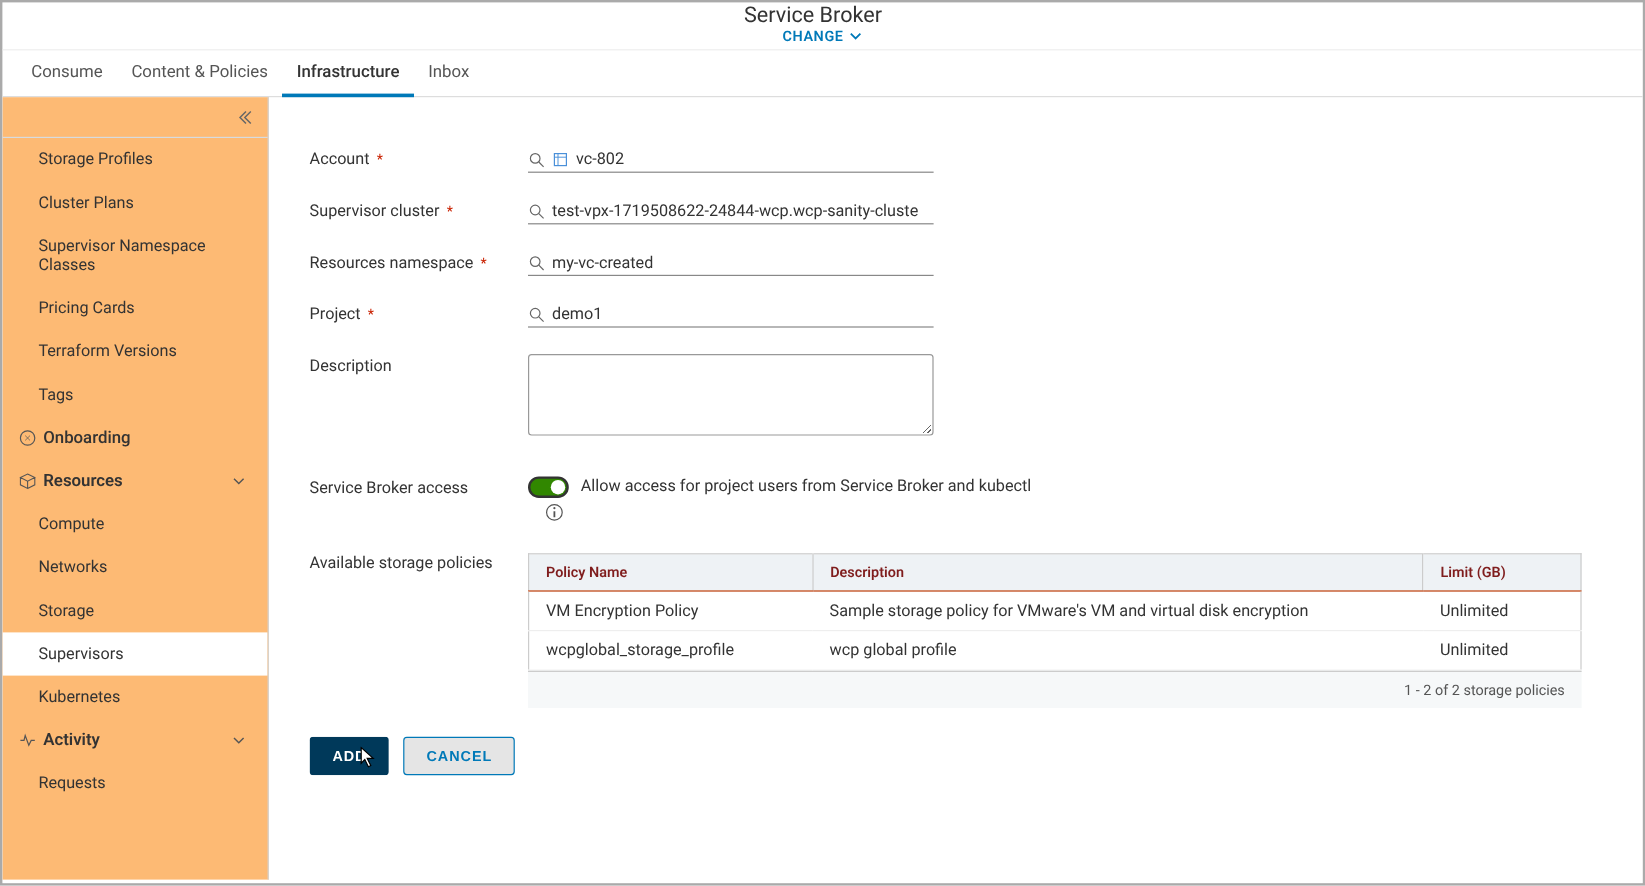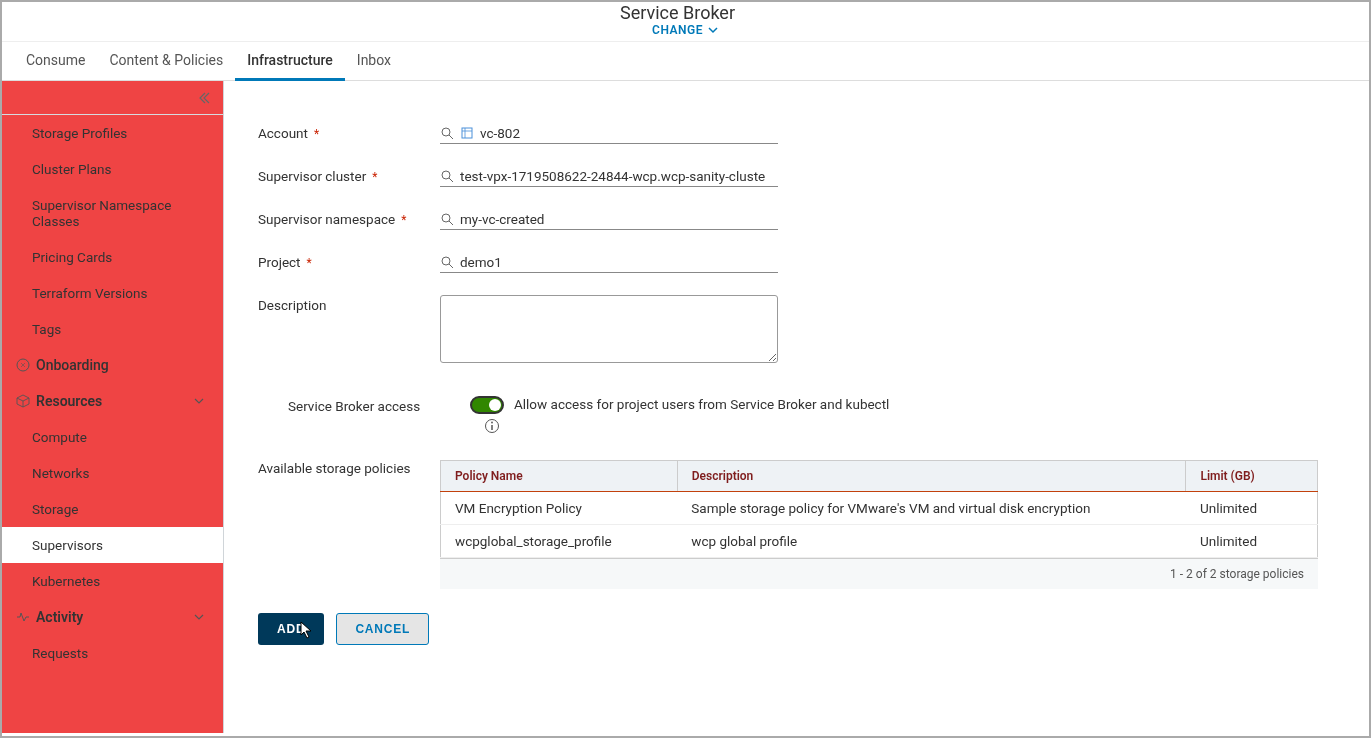--- a/index.html
+++ b/index.html
@@ -6,40 +6,40 @@
 body { font-family: -apple-system, BlinkMacSystemFont, "Segoe UI", Roboto, Arial, sans-serif; font-size: 14px; color: #333; background: #fff; border: 2px solid #aaa; width: 1371px; height: 738px; overflow: hidden; }
 .top-header { height: 40px; display: flex; align-items: center; padding: 0 20px; border-bottom: 1px solid #eee; flex-direction: column; }
 .app-title { font-size: 18px; color: #333; font-weight: 400; margin-right: 16px; }
 .change-link { color: #0079b8; font-size: 12px; font-weight: 600; letter-spacing: 0.5px; cursor: pointer; display: inline-flex; align-items: center; }
 .change-link svg { margin-left: 4px; }
 .tabs { display: flex; padding: 0 12px; border-bottom: 1px solid #ddd; }
 .tab { padding: 10px 12px 12px; color: #555; cursor: pointer; position: relative; }
 .tab.active { color: #333; font-weight: 500; }
 .tab.active::after { content: ""; position: absolute; left: 0; right: 0; bottom: -1px; height: 3px; background: #0079b8; }
 .content { display: flex; height: calc(100% - 40px - 42px); }
-.sidebar { width: 222px; background: #ef4444; border-right: 1px solid #d0d5d9; position: relative; display: flex; flex-direction: column; }
+.sidebar { width: 222px; background: #fdba74; border-right: 1px solid #d0d5d9; position: relative; display: flex; flex-direction: column; }
 .sidebar-collapse { height: 34px; display: flex; justify-content: flex-end; align-items: center; padding-right: 12px; border-bottom: 1px solid #d7dbdf; }
 .sidebar-collapse .icon { color: #666; cursor: pointer; }
 .sidebar-scroll { overflow-y: auto; flex: 1; }
 .nav-item { padding: 10px 18px 10px 30px; color: #333; cursor: pointer; font-size: 13.5px; }
 .nav-item.active { background: #fff; }
 .nav-section { padding: 10px 18px 10px 14px; color: #333; font-size: 14px; font-weight: 500; display: flex; align-items: center; justify-content: space-between; cursor: pointer; }
 .nav-section .left { display: flex; align-items: center; }
 .nav-section svg.sect-icon { margin-right: 6px; color: #555; }
 .nav-section svg.chevron { color: #555; }
 .main { flex: 1; padding: 42px 34px 20px 34px; overflow-y: auto; position: relative; }
 .form-row { display: flex; margin-bottom: 22px; align-items: flex-start; }
 .form-label { width: 182px; font-size: 13.5px; color: #333; padding-top: 2px; display: flex; align-items: baseline; }
 .req { color: #c92100; margin-left: 6px; font-size: 12px; }
 .form-field { width: 338px; position: relative; }
 .search-field { border-bottom: 1px solid #888; display: flex; align-items: center; padding: 2px 0; }
 .search-field svg { color: #666; margin-right: 6px; flex-shrink: 0; }
 .search-field .val { font-size: 13.5px; color: #333; white-space: nowrap; overflow: hidden; text-overflow: ellipsis; }
 .textarea { width: 100%; height: 68px; border: 1px solid #999; border-radius: 3px; resize: vertical; padding: 6px; font-family: inherit; font-size: 13px; }
-.toggle-row { display: flex; margin-bottom: 26px; margin-top: 30px; margin-left: 30px; }
+.toggle-row { display: flex; margin-bottom: 26px; margin-top: 30px; }
 .toggle-ctrl { display: flex; align-items: flex-start; }
 .toggle { width: 34px; height: 18px; border-radius: 10px; background: #318700; border: 2px solid #333; position: relative; cursor: pointer; margin-right: 10px; flex-shrink: 0; }
 .toggle::after { content: ""; width: 12px; height: 12px; background: #fff; border-radius: 50%; position: absolute; right: 1px; top: 1px; }
 .toggle-text { font-size: 13.5px; color: #333; max-width: 400px; }
 .info-icon { color: #555; margin-top: 4px; }
 .table-section { display: flex; margin-bottom: 24px; }
 .table-label { width: 182px; font-size: 13.5px; color: #333; }
 .table-wrap { flex: 1; max-width: 878px; }
 table { width: 100%; border-collapse: collapse; border: 1px solid #ccc; }
 th { background: #eef2f5; font-size: 12px; font-weight: 600; color: #7f1d1d; text-align: left; padding: 8px 14px; border-bottom: 1px solid #c2410c; }
@@ -159,21 +159,21 @@
         <svg width="14" height="14" viewBox="0 0 14 14">
             <circle cx="6" cy="6" r="4" stroke="#666" fill="none"></circle>
             <line x1="9" y1="9" x2="13" y2="13" stroke="#666"></line>
           </svg>
         <span class="val">test-vpx-1719508622-24844-wcp.wcp-sanity-cluste</span>
       </div>
     </div>
 
     <div class="form-row">
       <div class="form-label">
-          <span>Supervisor namespace</span>
+          <span>Resources namespace</span>
           <span class="req">*</span>
         </div>
       <div class="form-field search-field">
         <svg width="14" height="14" viewBox="0 0 14 14">
             <circle cx="6" cy="6" r="4" stroke="#666" fill="none"></circle>
             <line x1="9" y1="9" x2="13" y2="13" stroke="#666"></line>
           </svg>
         <span class="val">my-vc-created</span>
       </div>
     </div>

